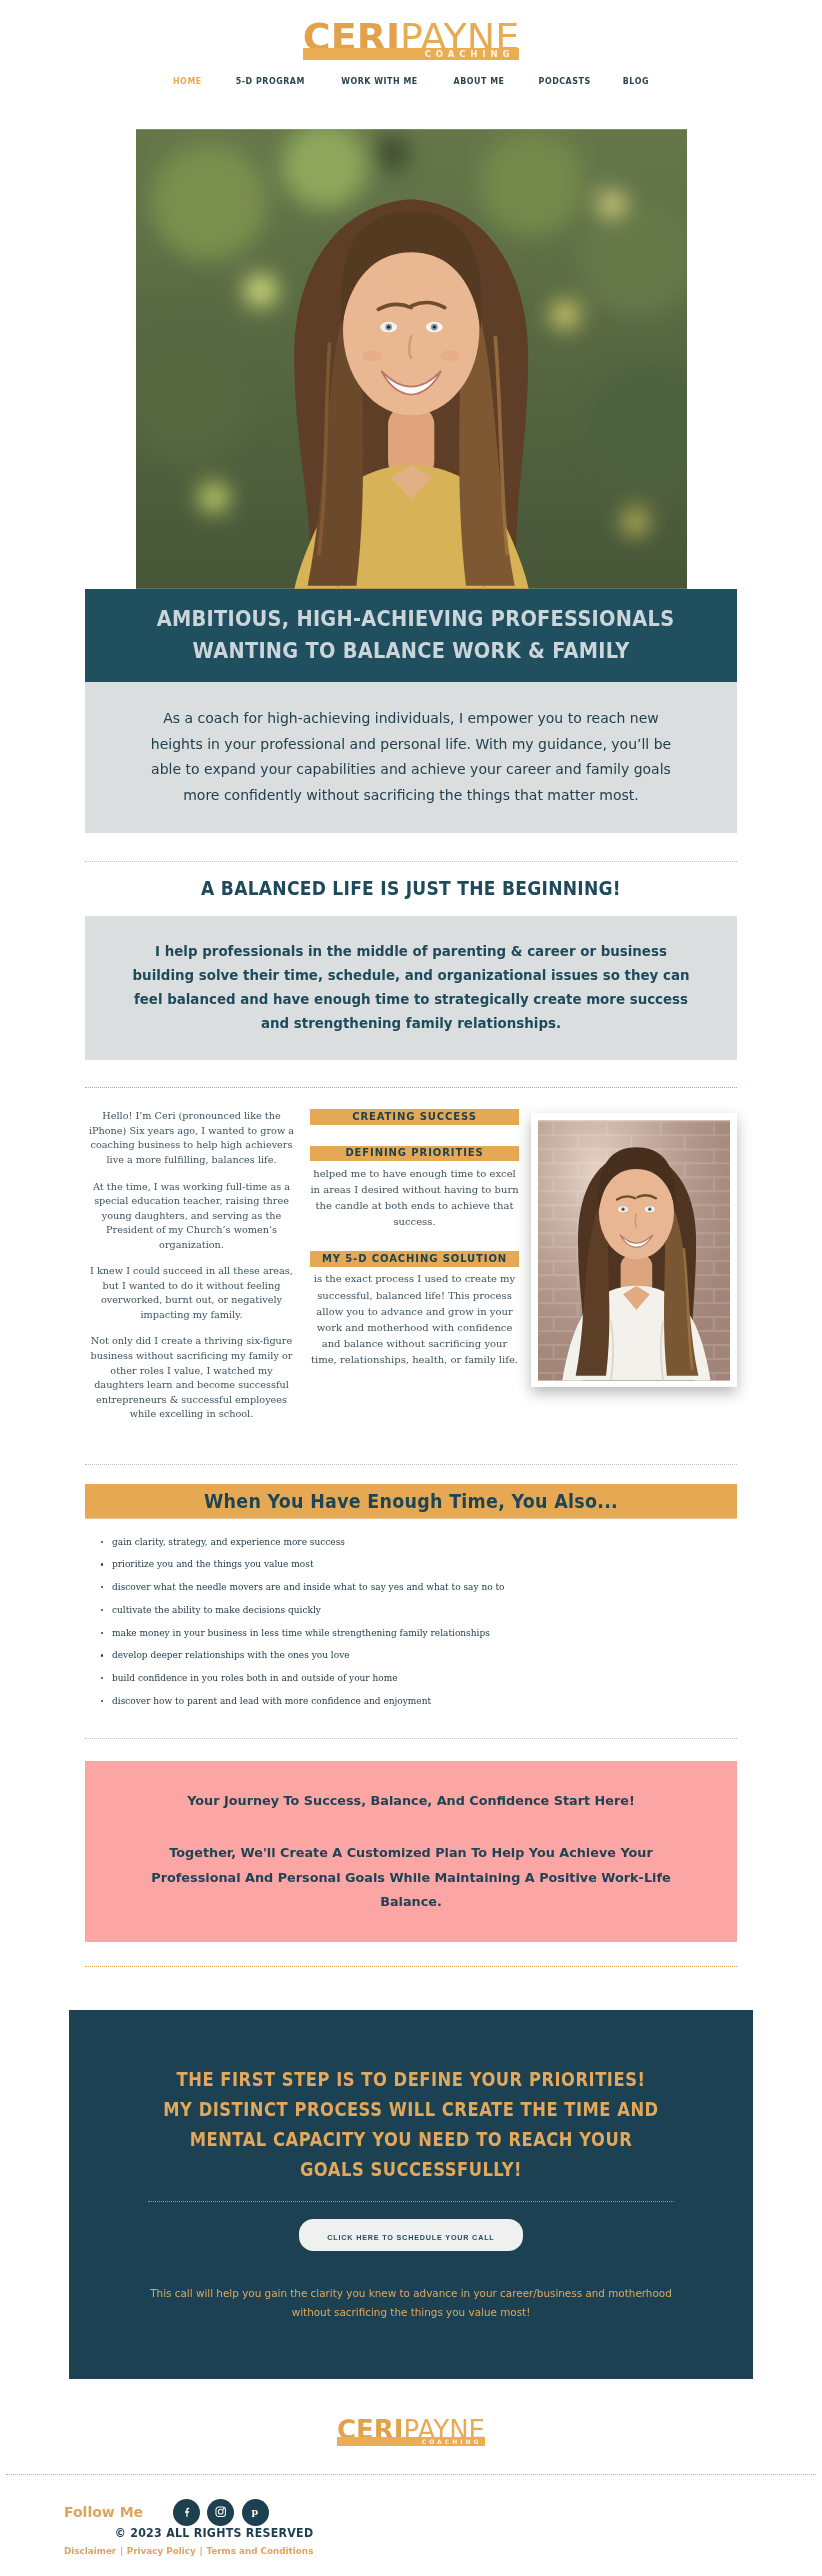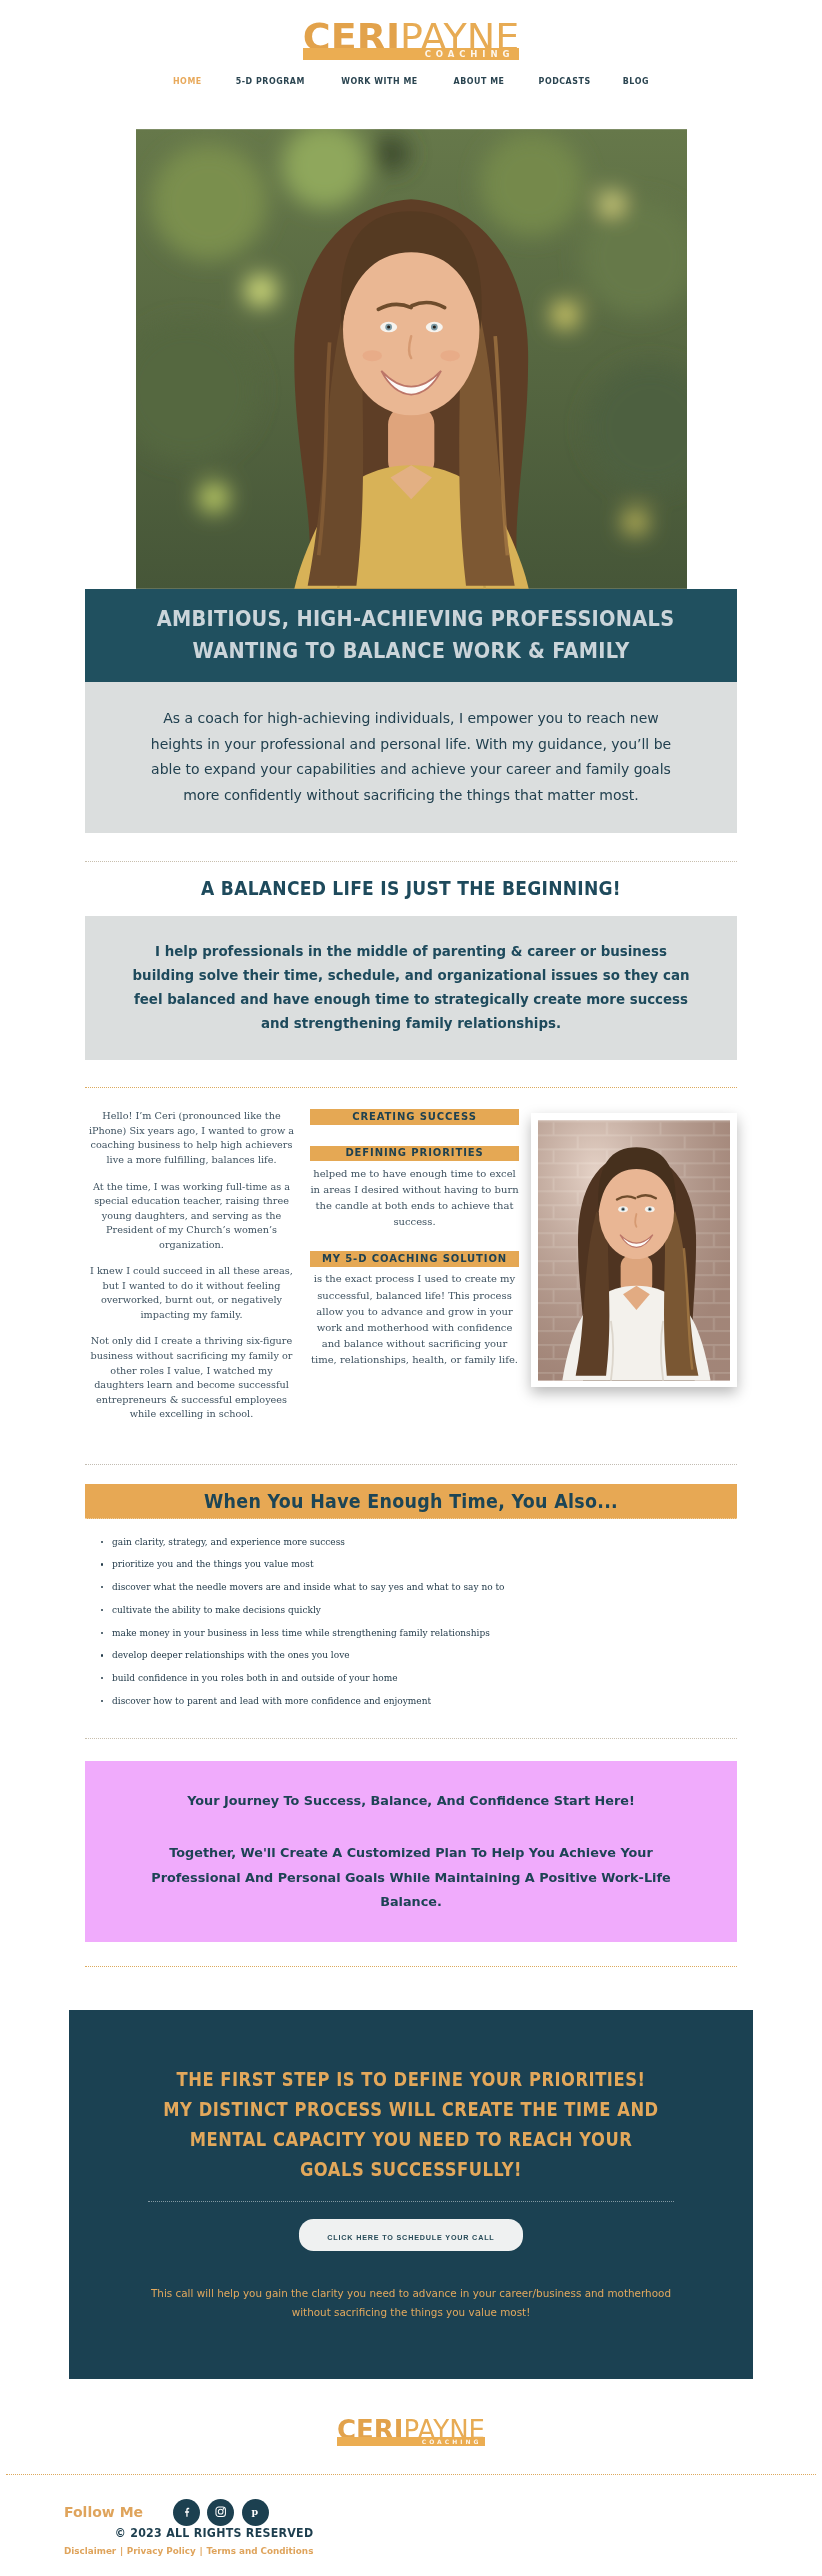--- a/index.html
+++ b/index.html
@@ -98,21 +98,21 @@
     margin-bottom:9.7px; font-family:"DejaVu Serif","Liberation Serif",serif;
   }
   .benefit-list li::before{
     content:""; position:absolute; left:-11px; top:4.9px; width:2.4px; height:2.4px;
     border-radius:50%; background:#243C4B;
   }
   .sep-4{ margin-top:30px; }
 
   
   .journey-box{
-    margin-top:22px; background:#f0abfc; padding:28px 43px; text-align:center;
+    margin-top:22px; background:#fca5a5; padding:28px 43px; text-align:center;
   }
   .journey-box p{
     color:#1D4355; font-size:12.8px; font-weight:700; line-height:1.9;
   }
   .journey-box p + p{ margin-top:28px; }
   .sep-5{ margin-top:24px; }
 
   
   .cta-box{
     margin:43px auto 0; width:684px; background:#1B4152;
@@ -352,21 +352,21 @@
 
   <section class="cta-box">
     <div class="line">THE FIRST STEP IS TO DEFINE YOUR PRIORITIES!</div>
     <div class="line">MY DISTINCT PROCESS WILL CREATE THE TIME AND</div>
     <div class="line">MENTAL CAPACITY YOU NEED TO REACH YOUR</div>
     <div class="line">GOALS SUCCESSFULLY!</div>
     <div class="dots cta-sep"></div>
     <button class="cta-button">
       <span>CLICK HERE TO SCHEDULE YOUR CALL</span>
     </button>
-    <p class="cta-note">This call will help you gain the clarity you need to advance in your career/business and motherhood without sacrificing the things you value most!</p>
+    <p class="cta-note">This call will help you gain the clarity you knew to advance in your career/business and motherhood without sacrificing the things you value most!</p>
   </section>
 
 </main>
 
 <footer>
   <div class="footer-logo">
     <div style="display:inline-block;">
       <div class="logo-line"><span class="logo-bold">CERI</span><span class="logo-light">PAYNE</span></div>
       <div class="logo-bar">COACHING</div>
     </div>

